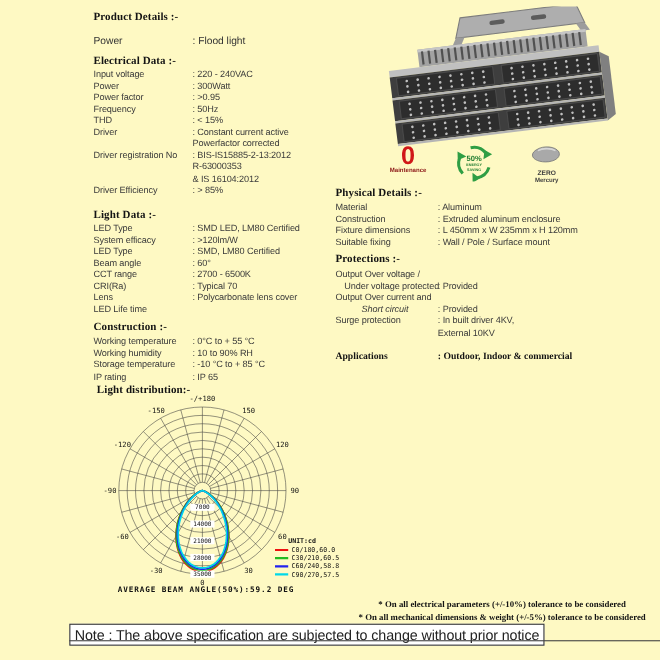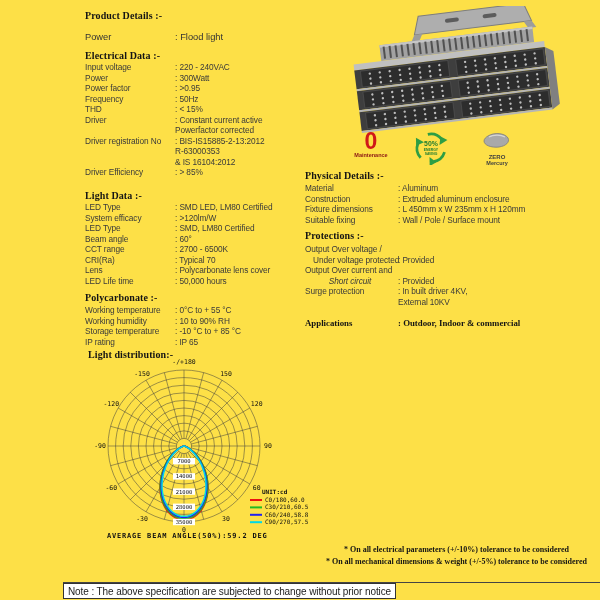--- a/index.html
+++ b/index.html
@@ -1,38 +1,38 @@
 <!DOCTYPE html>
 <html><head>
 <meta charset="utf-8">
 <style>
   html,body{margin:0;padding:0;background:#ffffff;}
-  #page{position:relative;width:600px;height:600px;background:#fde047;overflow:hidden;
+  #page{position:relative;width:600px;height:600px;background:#fef9c3;overflow:hidden;
         font-family:"Liberation Sans",sans-serif;color:#3a3a3a;}
   .abs{position:absolute;}
   .heading{font-family:"Liberation Serif",serif;font-weight:bold;font-size:10px;color:#141414;letter-spacing:.1px;}
   .srow{display:grid;line-height:10.5px;font-size:8.3px;letter-spacing:-.1px;}
   .col-left .srow{grid-template-columns:90px 1fr;}
   .col-right .srow{grid-template-columns:93px 1fr;}
   .srow .lbl{white-space:pre;}
   .srow .lbl.ind{padding-left:8px;}
   .srow .lbl.ral{text-align:center;padding-right:3px;font-style:italic;}
   .srow .val{white-space:pre-line;}
   .model-row{display:grid;grid-template-columns:90px 1fr;font-size:9.3px;color:#333;}
   .apps-row{display:grid;grid-template-columns:93px 1fr;font-family:"Liberation Serif",serif;
             font-weight:bold;font-size:8.8px;color:#141414;}
   .icon-box{position:absolute;text-align:center;}
   .icon-cap{font-size:5.5px;font-weight:bold;line-height:6px;}
   #maint-zero{font-size:23px;font-weight:bold;color:#d01818;line-height:22px;font-family:"Liberation Sans",sans-serif;}
   .maint-cap{color:#8a1414;}
   .merc-cap{color:#3f3f3f;}
   .foot-notes{font-family:"Liberation Serif",serif;font-weight:bold;font-size:8px;
               color:#141414;text-align:center;line-height:12px;}
-  #note-box{border:1px solid #333;font-size:10px;letter-spacing:-.1px;color:#222;
-            padding:2px 4px 1px 4px;background:#fff;white-space:nowrap;margin-top:16px;}
+  #note-box{border:1px solid #333;font-size:13px;letter-spacing:-.1px;color:#222;
+            padding:2px 4px 1px 4px;background:#fff;white-space:nowrap;}
   #bottom-rule{height:1px;background:#444;}
   #ld-svg text{font-family:"DejaVu Sans Mono",monospace;fill:#111;}
 </style>
 </head>
 <body>
 
 <div id="page">
 
   <div class="abs heading" style="left:85px;top:10px;">Product Details :-</div>
 
@@ -105,25 +105,24 @@
       <div class="srow">
         <span class="lbl">CRI(Ra)</span>
         <span class="val">: Typical 70</span>
       </div>
       <div class="srow">
         <span class="lbl">Lens</span>
         <span class="val">: Polycarbonate lens cover</span>
       </div>
       <div class="srow">
         <span class="lbl">LED Life time</span>
-        <span class="val">: 50,000 hours</span>
       </div>
     </div>
 
-  <div class="abs heading" style="left:85px;top:292px;">Polycarbonate :-</div>
+  <div class="abs heading" style="left:85px;top:292px;">Construction :-</div>
   <div class="abs col-left" style="left:85px;top:305px;width:250px;">
       <div class="srow">
         <span class="lbl">Working temperature</span>
         <span class="val">: 0°C to + 55 °C</span>
       </div>
       <div class="srow">
         <span class="lbl">Working humidity</span>
         <span class="val">: 10 to 90% RH</span>
       </div>
       <div class="srow">

